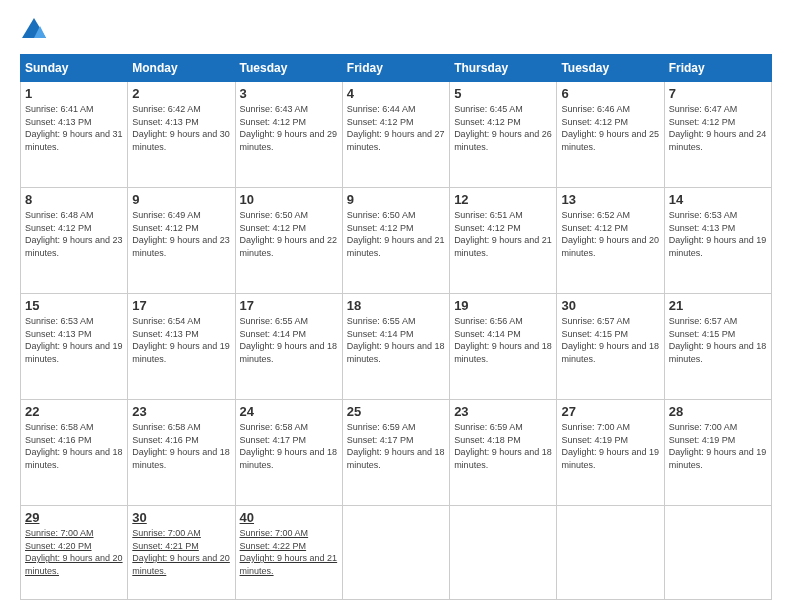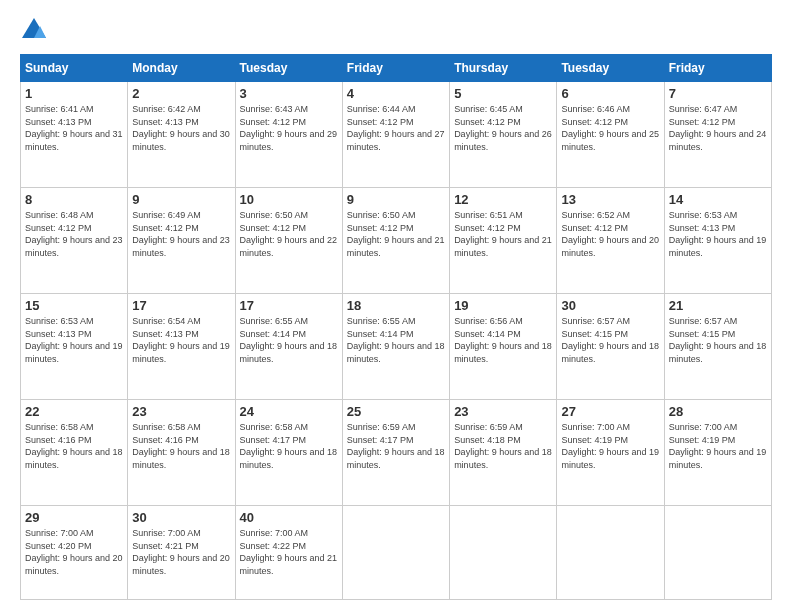--- a/index.html
+++ b/index.html
@@ -74,20 +74,21 @@
       border: 1px solid #ccc;
       vertical-align: top;
       padding: 4px 4px 3px 4px;
       font-size: 9.5px;
       color: #333;
       background: #fff;
       height: 88px;
     }
     .calendar tr:last-child td {
       height: 78px;
+      text-decoration: underline;
     }
     .day-number {
       font-size: 13px;
       font-weight: bold;
       color: #333;
       display: block;
       margin-bottom: 2px;
     }
     .day-info {
       font-size: 9px;

